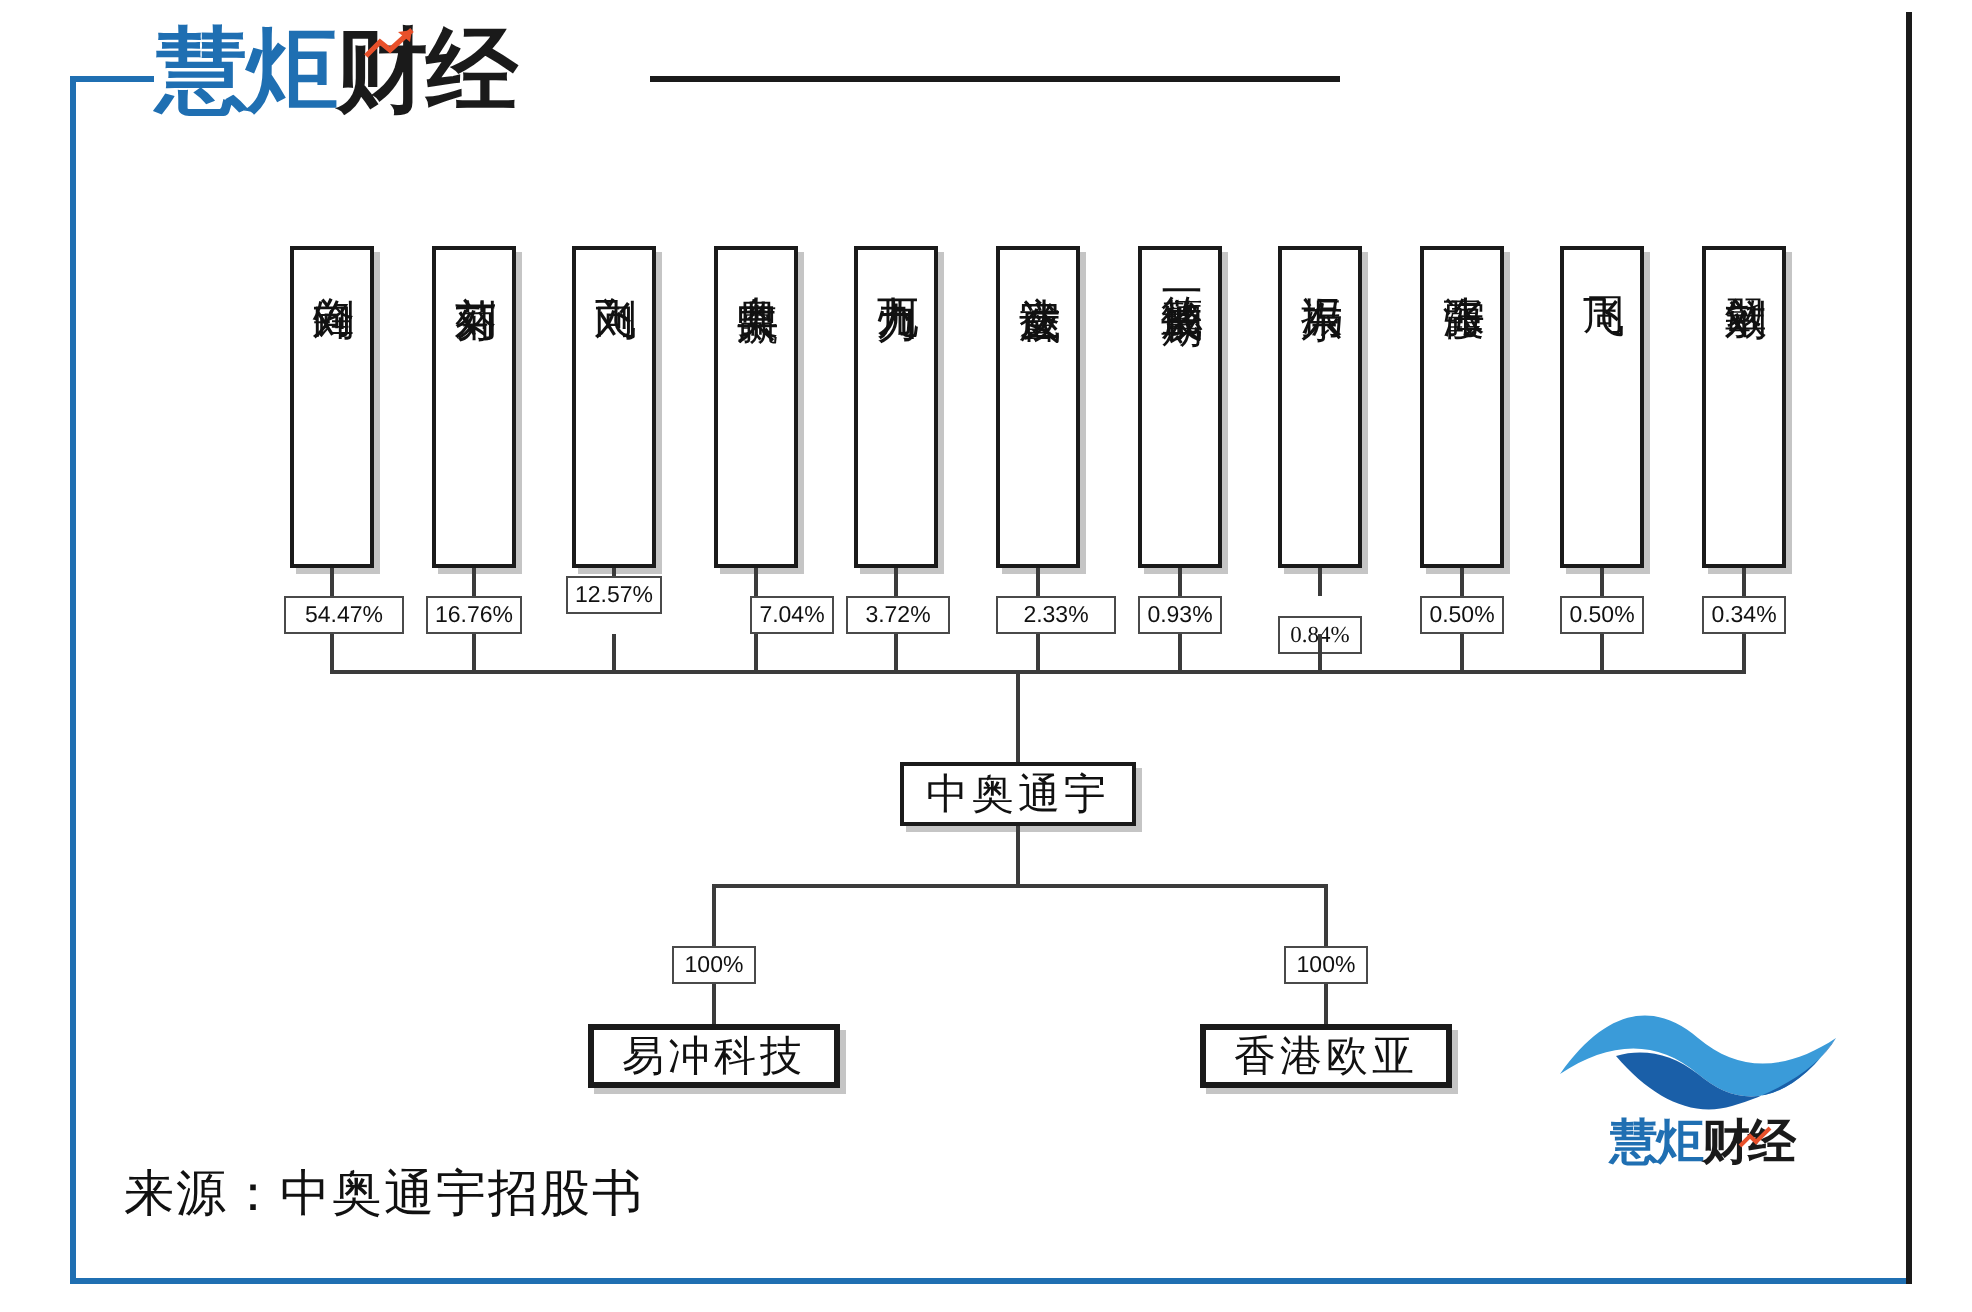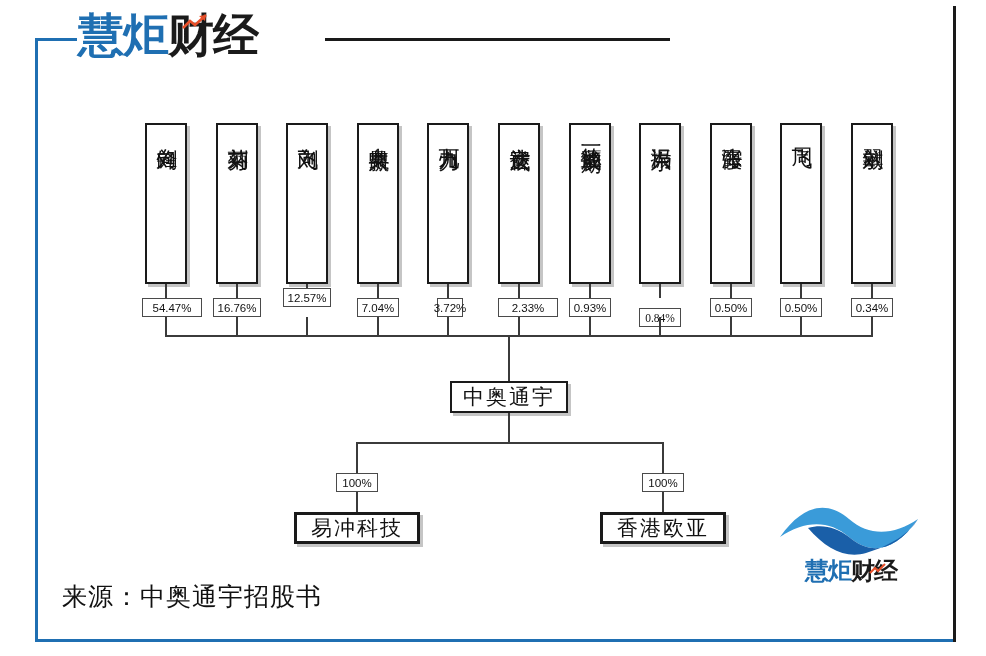--- a/index.html
+++ b/index.html
@@ -112,27 +112,27 @@
       <div class="vbox" style="left: 286px; top: 123px; width: 42px; height: 161px;">
         <span class="vtxt">刘向飞</span>
       </div>
       <div class="line vline" style="left: 306px; top: 284px; height: 14px;"></div>
       <div class="pct" style="left: 283px; top: 288px; width: 48px;">12.57%</div>
       <div class="line vline" style="left: 306px; top: 317px; height: 18px;"></div>
       <div class="vbox" style="left: 357px; top: 123px; width: 42px; height: 161px;">
         <span class="vtxt">中奥共赢</span>
       </div>
       <div class="line vline" style="left: 377px; top: 284px; height: 14px;"></div>
-      <div class="pct" style="left: 357px; top: 298px; width: 42px;">7.04%</div>
+      <div class="pct" style="left: 375px; top: 298px; width: 42px;">7.04%</div>
       <div class="line vline" style="left: 377px; top: 317px; height: 18px;"></div>
       <div class="vbox" style="left: 427px; top: 123px; width: 42px; height: 161px;">
         <span class="vtxt">九州万力</span>
       </div>
       <div class="line vline" style="left: 447px; top: 284px; height: 14px;"></div>
-      <div class="pct" style="left: 437px; top: 298px; width: 26px;">3.72%</div>
+      <div class="pct" style="left: 423px; top: 298px; width: 52px;">3.72%</div>
       <div class="line vline" style="left: 447px; top: 317px; height: 18px;"></div>
       <div class="vbox" style="left: 498px; top: 123px; width: 42px; height: 161px;">
         <span class="vtxt">安达誉成</span>
       </div>
       <div class="line vline" style="left: 518px; top: 284px; height: 14px;"></div>
       <div class="pct" style="left: 498px; top: 298px; width: 60px;">2.33%</div>
       <div class="line vline" style="left: 518px; top: 317px; height: 18px;"></div>
       <div class="vbox" style="left: 569px; top: 123px; width: 42px; height: 161px;">
         <span class="vtxt">德擎成长一期</span>
       </div>

